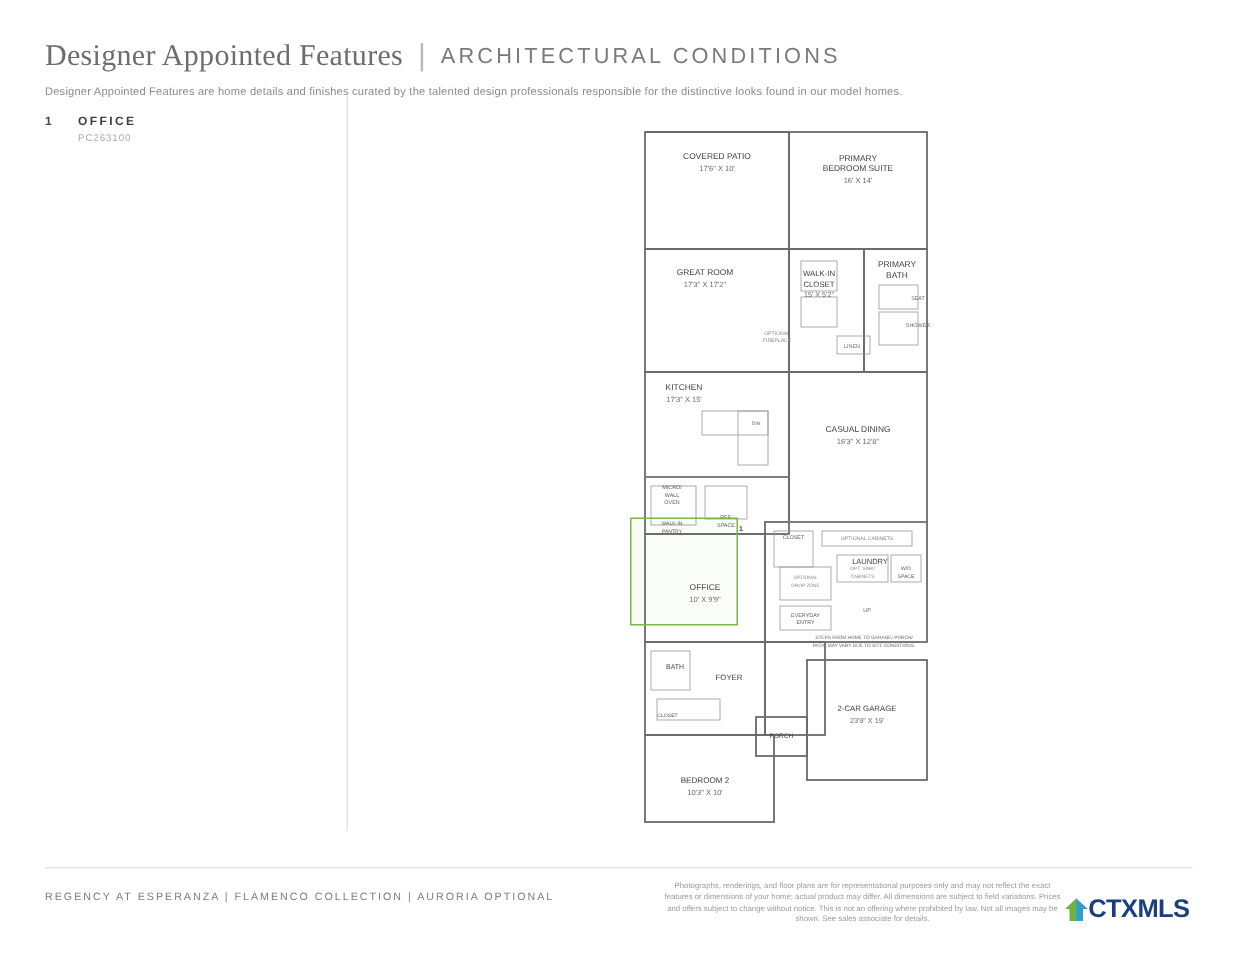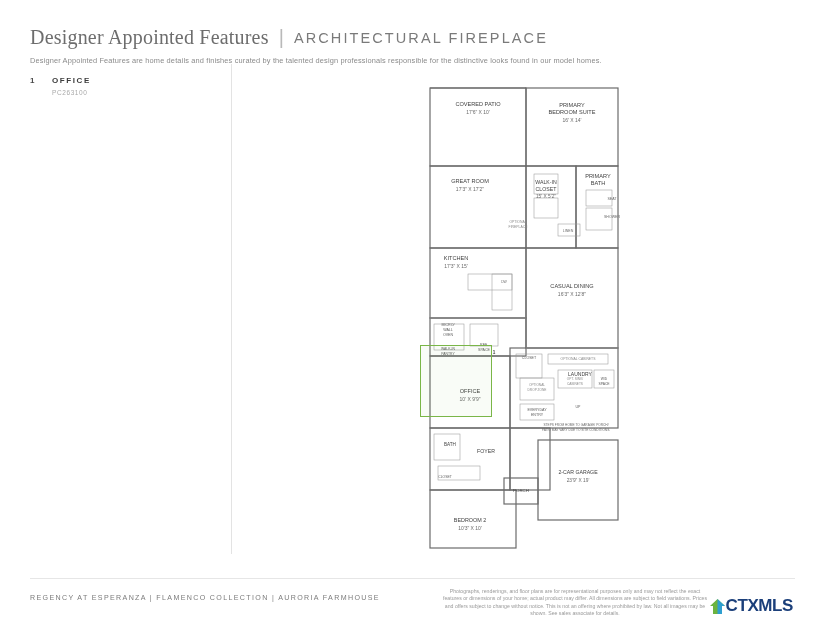--- a/index.html
+++ b/index.html
@@ -167,21 +167,21 @@
     pointer-events: none;
   }
 </style>
 </head>
 <body>
 
 <div class="header">
   <div class="title-row">
     <span class="title-main">Designer Appointed Features</span>
     <span class="title-sep">|</span>
-    <span class="title-sub">ARCHITECTURAL FIREPLACE</span>
+    <span class="title-sub">ARCHITECTURAL CONDITIONS</span>
   </div>
   <div class="subtitle">Designer Appointed Features are home details and finishes curated by the talented design professionals responsible for the distinctive looks found in our model homes.</div>
 </div>
 
 <div class="index">
   <div class="index-row">
     <span class="index-num">1</span>
     <span class="index-label">OFFICE</span>
   </div>
   <div class="index-code">PC263100</div>
@@ -319,21 +319,21 @@
     <text x="62" y="444" font-size="5.4">BEDROOM 2</text>
     <text x="62" y="452" font-size="5" fill="#6a6a6a">10'3" X 10'</text>
   </g>
 </svg>
 </div>
 
 <div class="hl"></div>
 
 <div class="footer-rule"></div>
 <div class="footer-left">
-  <div>REGENCY AT ESPERANZA  |  FLAMENCO COLLECTION  |  AURORIA FARMHOUSE</div>
+  <div>REGENCY AT ESPERANZA  |  FLAMENCO COLLECTION  |  AURORIA OPTIONAL</div>
 </div>
 <div class="footer-right">Photographs, renderings, and floor plans are for representational purposes only and may not reflect the exact features or dimensions of your home; actual product may differ. All dimensions are subject to field variations. Prices and offers subject to change without notice. This is not an offering where prohibited by law. Not all images may be shown. See sales associate for details.</div>
 <div class="logo">
   <span class="logo-mark">
     <svg width="17" height="17" viewBox="0 0 17 17">
       <polygon points="8.5,1 16,8 13,8 13,16 4,16 4,8 1,8" fill="#6cb33f"></polygon>
       <polygon points="8.5,1 16,8 13,8 13,16 8.5,16" fill="#2f9fd0"></polygon>
     </svg>
   </span>
   <span class="logo-text">CTXMLS</span>

